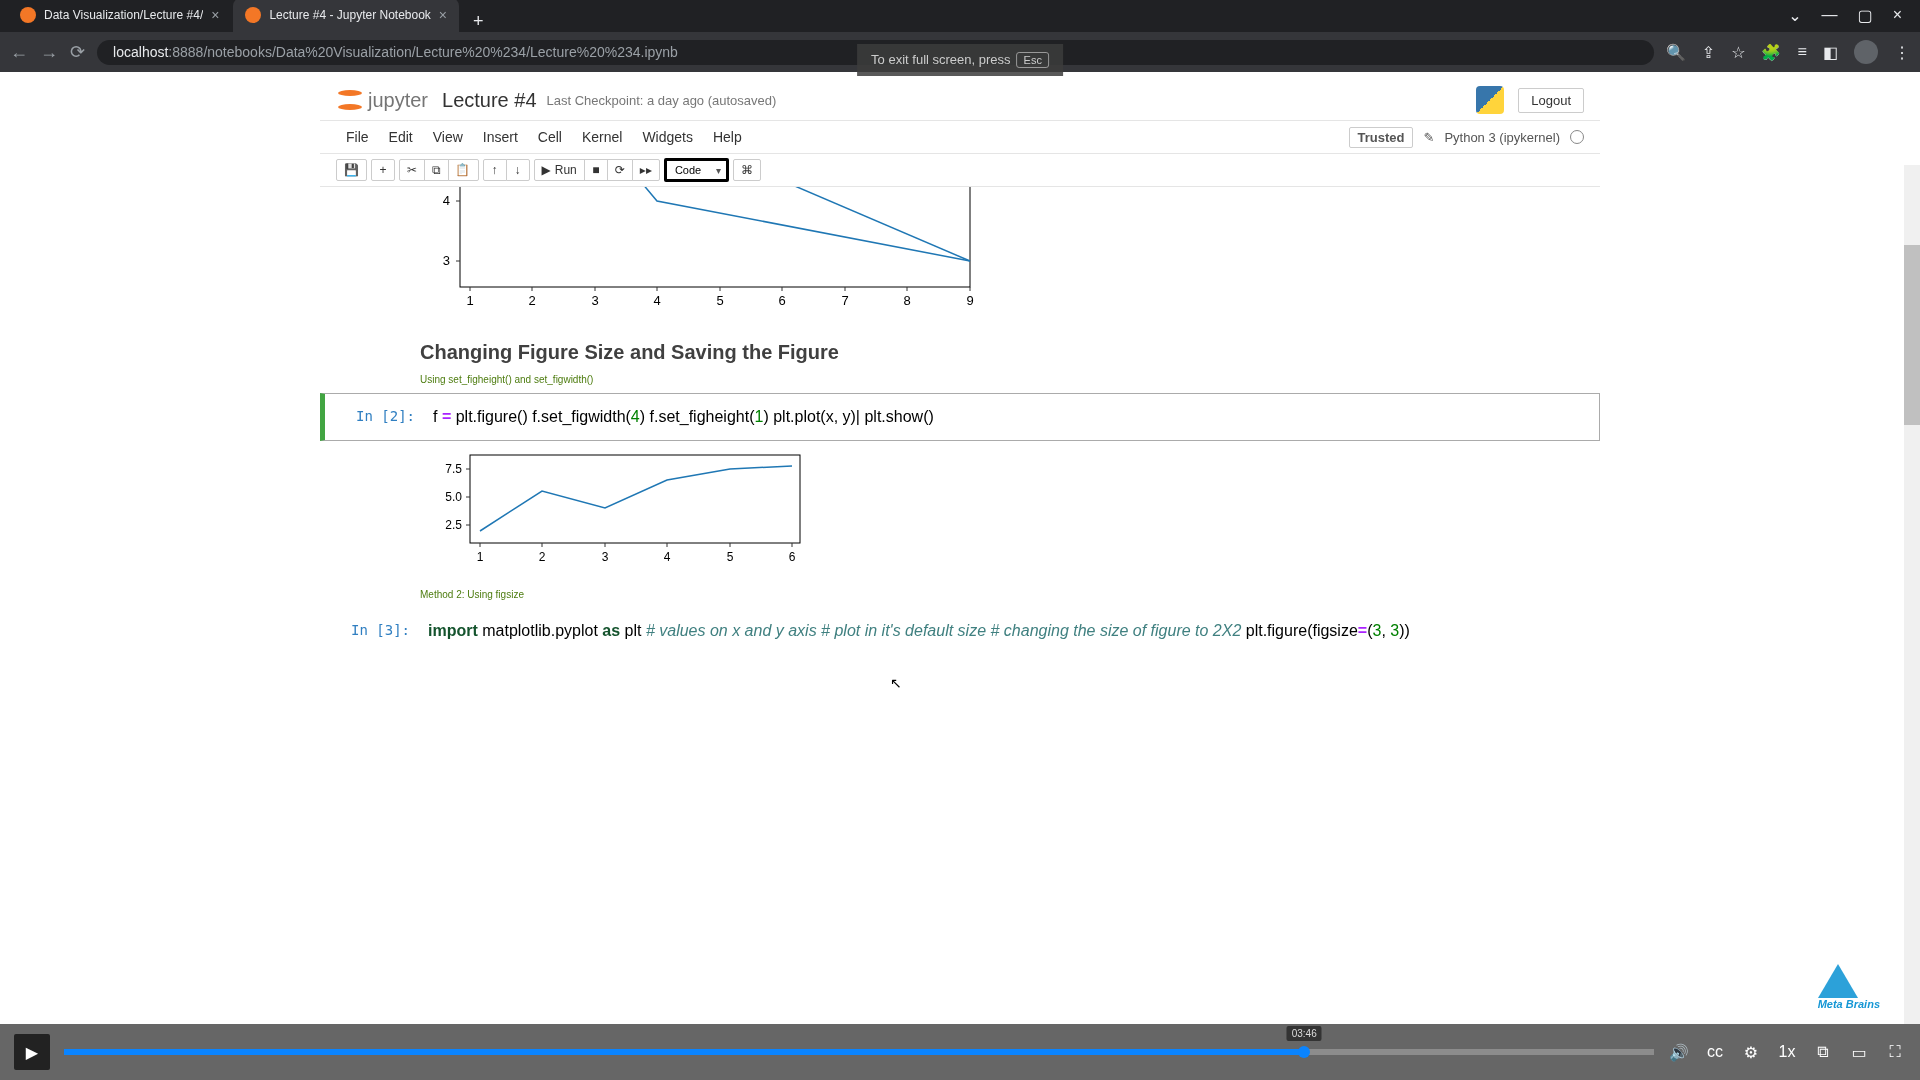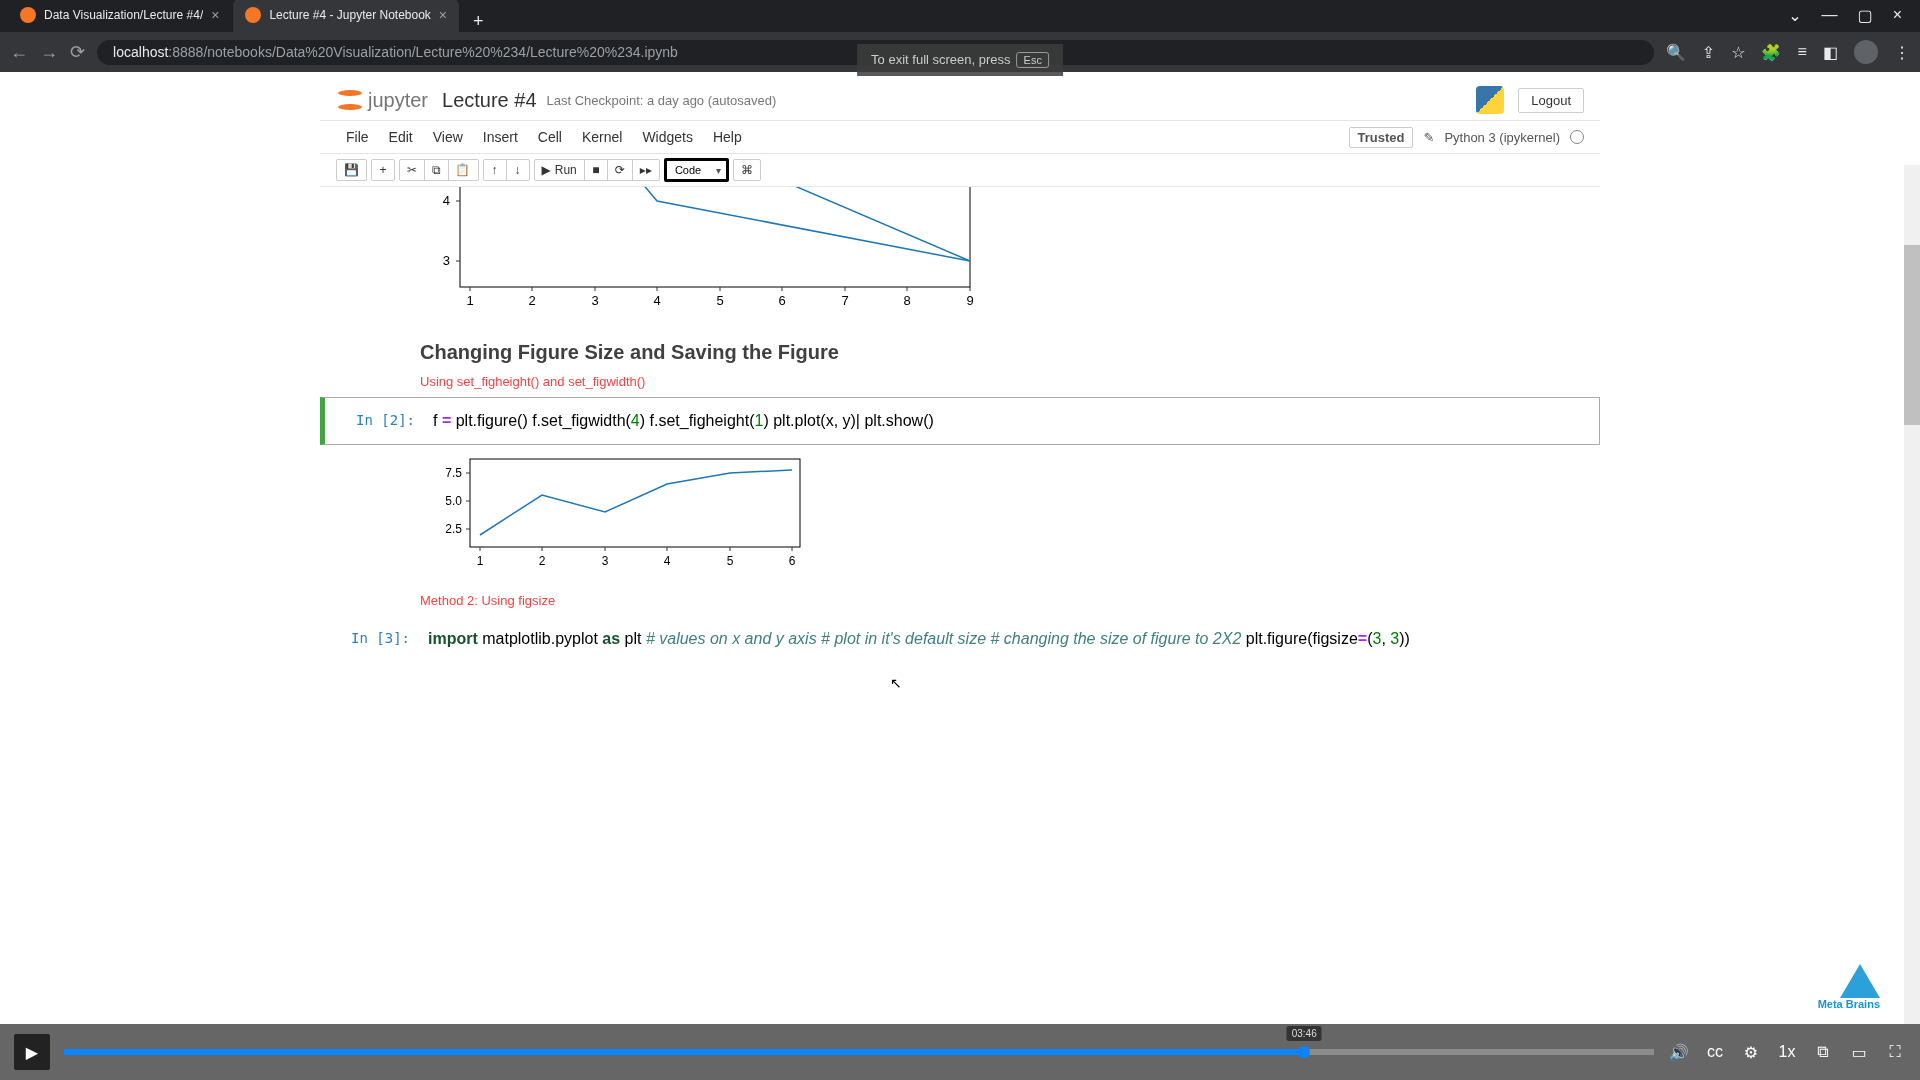--- a/index.html
+++ b/index.html
@@ -61,21 +61,21 @@
 .notebook-body { padding: 0; background: #fff; position: relative; }
 .content-scroll { padding: 0 0 40px 0; }
 
 .cell { display: flex; margin: 4px 0; padding: 8px 0; }
 .cell.selected { border: 1px solid #ababab; border-left: 5px solid #42a542; }
 .cell .prompt { width: 100px; text-align: right; padding: 6px 10px; font-family: monospace; font-size: 14px; color: #307fc1; flex-shrink: 0; }
 .cell .cell-body { flex: 1; padding: 6px 8px; }
 
 .md-cell { padding-left: 100px; }
 .md-cell h3 { font-size: 20px; font-weight: 700; color: #404040; margin: 20px 0 10px; }
-.md-cell p { font-size: 13px; color: #ef4444; margin: 8px 0; }
+.md-cell p { font-size: 10px; color: #4d7c0f; margin: 8px 0; }
 
 .output { padding-left: 100px; margin-bottom: 10px; }
 
 
 .kw { color: #14532d; font-weight: bold; }
 .num { color: #008000; }
 .com { color: #408080; font-style: italic; }
 .op { color: #aa22ff; font-weight: bold; }
 .plot-line { stroke: #1f77b4; stroke-width: 1.5; fill: none; }
 .tick { stroke: #333; stroke-width: 1; }
@@ -83,21 +83,21 @@
 
 .video-bar { position: absolute; bottom: 0; left: 0; right: 0; height: 56px; background: rgba(0,0,0,0.6); display: flex; align-items: center; padding: 0 14px; z-index: 200; }
 .play-btn { width: 36px; height: 36px; background: #222; display: flex; align-items: center; justify-content: center; color: #fff; border-radius: 2px; }
 .progress-track { flex: 1; height: 6px; background: rgba(255,255,255,0.25); margin: 0 14px; position: relative; }
 .progress-fill { position: absolute; left: 0; top: 0; bottom: 0; width: 78%; background: #0a84ff; }
 .progress-thumb { position: absolute; left: 78%; top: 50%; transform: translate(-50%,-50%); width: 12px; height: 12px; background: #0a84ff; border-radius: 50%; }
 .time-tooltip { position: absolute; left: 78%; bottom: 14px; transform: translateX(-50%); background: #333; color: #ddd; font-size: 10px; padding: 2px 5px; border-radius: 2px; }
 .vid-controls { display: flex; gap: 14px; color: #fff; align-items: center; }
 .vid-icon { width: 22px; height: 22px; display: flex; align-items: center; justify-content: center; font-size: 16px; }
 
-.brand-logo { position: absolute; right: 40px; bottom: 70px; color: #1597d5; font-size: 11px; font-weight: 600; display: flex; flex-direction: column; align-items: flex-end; z-index: 150; }
+.brand-logo { position: absolute; right: 40px; bottom: 70px; color: #1597d5; font-size: 11px; font-weight: 600; display: flex; flex-direction: column; align-items: flex-start; z-index: 150; font-style: italic; }
 .brand-logo .tri { width: 0; height: 0; border-left: 20px solid transparent; border-right: 20px solid transparent; border-bottom: 34px solid #1597d5; opacity: 0.9; }
 
 .scrollbar-v { position: absolute; right: 0; top: 165px; bottom: 56px; width: 16px; background: #f0f0f0; }
 .scrollbar-thumb { position: absolute; top: 80px; width: 100%; height: 180px; background: #c0c0c0; }
 
 .cursor { position: absolute; left: 570px; top: 488px; font-size: 14px; color: #000; z-index: 50; }
 </style>
 </head>
 <body>
 

